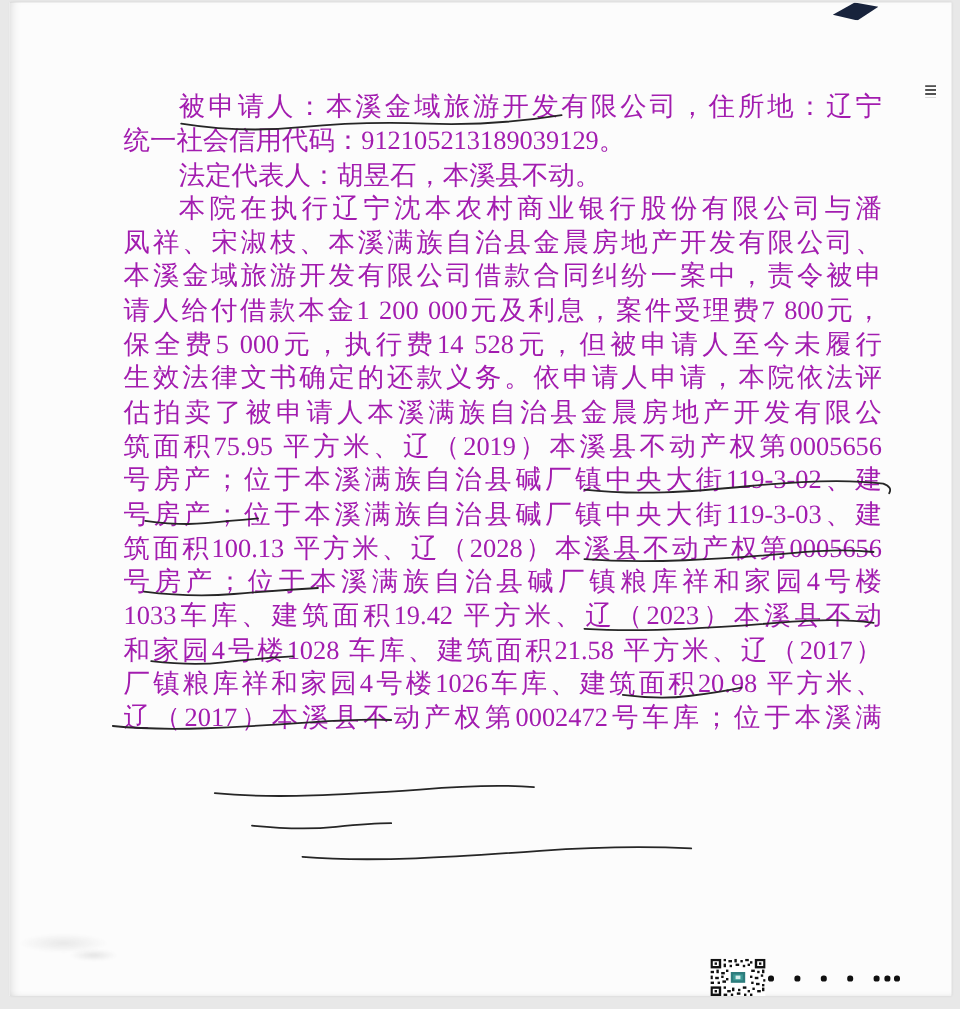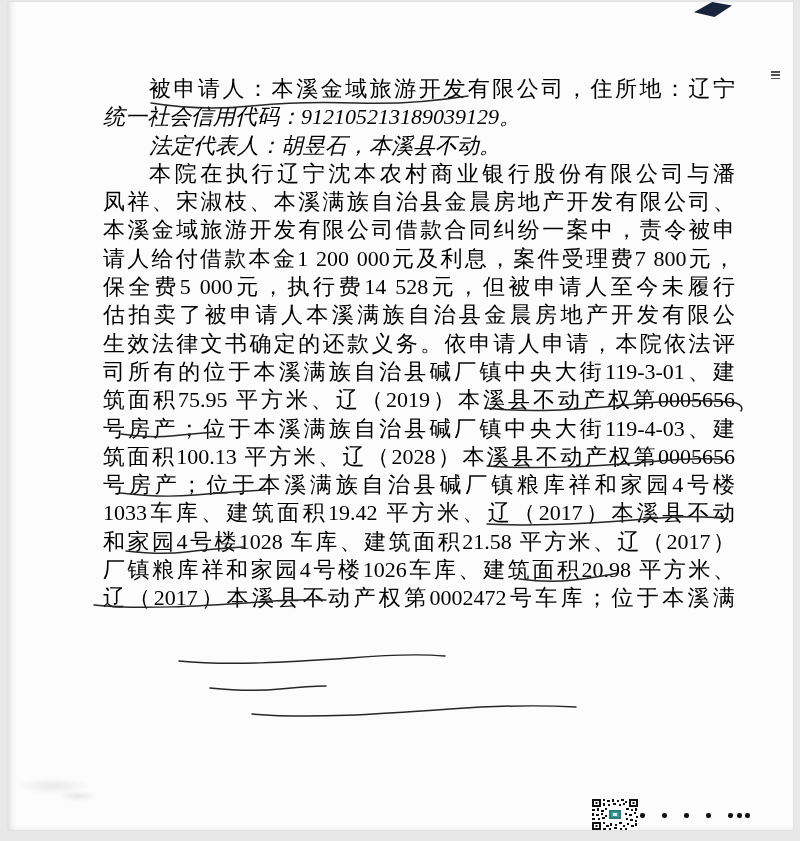--- a/index.html
+++ b/index.html
@@ -8,28 +8,28 @@
     background:#e8e8e8;
     font-family:"Liberation Serif","DejaVu Serif",serif;
   }
   .page{
     position:absolute;left:8px;top:2px;width:785px;height:828px;
     background:#fcfcfc;
     box-shadow:inset 7px 0 9px -7px rgba(0,0,0,.18), inset 0 -4px 6px -5px rgba(0,0,0,.10), 0 0 2px rgba(0,0,0,.08);
   }
   .doc{
     position:absolute;left:95px;top:73px;width:632px;
-    color:#000000;
+    color:#a21caf;
   }
   .line{
     height:28.3px;line-height:28.3px;font-size:22px;white-space:nowrap;
     text-align:justify;text-align-last:justify;
     overflow:visible;
   }
-  .line.short{text-align:left;text-align-last:left;font-style:italic;}
+  .line.short{text-align:left;text-align-last:left;}
   .line.indent{padding-left:46px;}
   .pen{position:absolute;left:0;top:0;pointer-events:none;}
   .corner-mark{
     position:absolute;left:694px;top:2px;width:38px;height:15px;
     background:#18233c;
     clip-path:polygon(0 68%,48% 0,100% 24%,54% 100%);
   }
   .edge-scribble{
     position:absolute;left:771px;top:71px;width:9px;height:10px;opacity:.85;
     background:repeating-linear-gradient(180deg,#333 0 1.6px,transparent 1.6px 3.4px);
@@ -57,28 +57,28 @@
 
   <div class="doc">
     <div class="line indent">被申请人：本溪金域旅游开发有限公司，住所地：辽宁</div>
     <div class="line short">统一社会信用代码：912105213189039129。</div>
     <div class="line indent short">法定代表人：胡昱石，本溪县不动。</div>
     <div class="line indent">本院在执行辽宁沈本农村商业银行股份有限公司与潘</div>
     <div class="line">凤祥、宋淑枝、本溪满族自治县金晨房地产开发有限公司、</div>
     <div class="line">本溪金域旅游开发有限公司借款合同纠纷一案中，责令被申</div>
     <div class="line">请人给付借款本金1 200 000元及利息，案件受理费7 800元，</div>
     <div class="line">保全费5 000元，执行费14 528元，但被申请人至今未履行</div>
+    <div class="line">生效法律文书确定的还款义务。依申请人申请，本院依法评</div>
     <div class="line">估拍卖了被申请人本溪满族自治县金晨房地产开发有限公</div>
-    <div class="line">生效法律文书确定的还款义务。依申请人申请，本院依法评</div>
-    <div class="line">司所有的位于本溪满族自治县碱厂镇中央大街119-3-01、建</div>
     <div class="line">筑面积75.95 平方米、辽（2019）本溪县不动产权第0005656</div>
-    <div class="line">号房产；位于本溪满族自治县碱厂镇中央大街119-4-03、建</div>
+    <div class="line">号房产；位于本溪满族自治县碱厂镇中央大街119-3-02、建</div>
+    <div class="line">号房产；位于本溪满族自治县碱厂镇中央大街119-3-03、建</div>
     <div class="line">筑面积100.13 平方米、辽（2028）本溪县不动产权第0005656</div>
     <div class="line">号房产；位于本溪满族自治县碱厂镇粮库祥和家园4号楼</div>
-    <div class="line">1033车库、建筑面积19.42 平方米、辽（2017）本溪县不动</div>
+    <div class="line">1033车库、建筑面积19.42 平方米、辽（2023）本溪县不动</div>
     <div class="line">和家园4号楼1028 车库、建筑面积21.58 平方米、辽（2017）</div>
     <div class="line">厂镇粮库祥和家园4号楼1026车库、建筑面积20.98 平方米、</div>
     <div class="line">辽（2017）本溪县不动产权第0002472号车库；位于本溪满</div>
   </div>
 </div>
 
 <svg class="pen" width="800" height="841" viewBox="0 0 800 841">
   <g fill="none" stroke="#262626" stroke-width="1.5" stroke-linecap="round">
     <path d="M151,103 q50,8 100,3 t105,-3 t112,-7"></path>
     <path d="M487,408 C530,413 575,410 625,405 C665,401 705,399 736,403 q8,3 5,8"></path>

